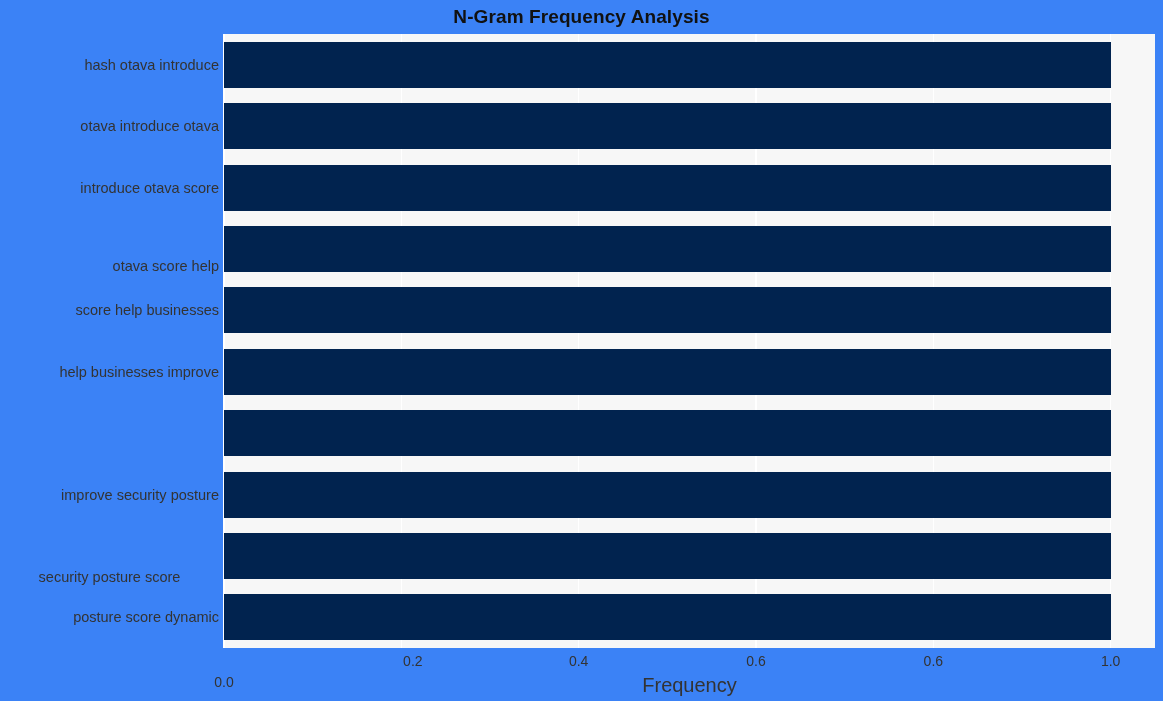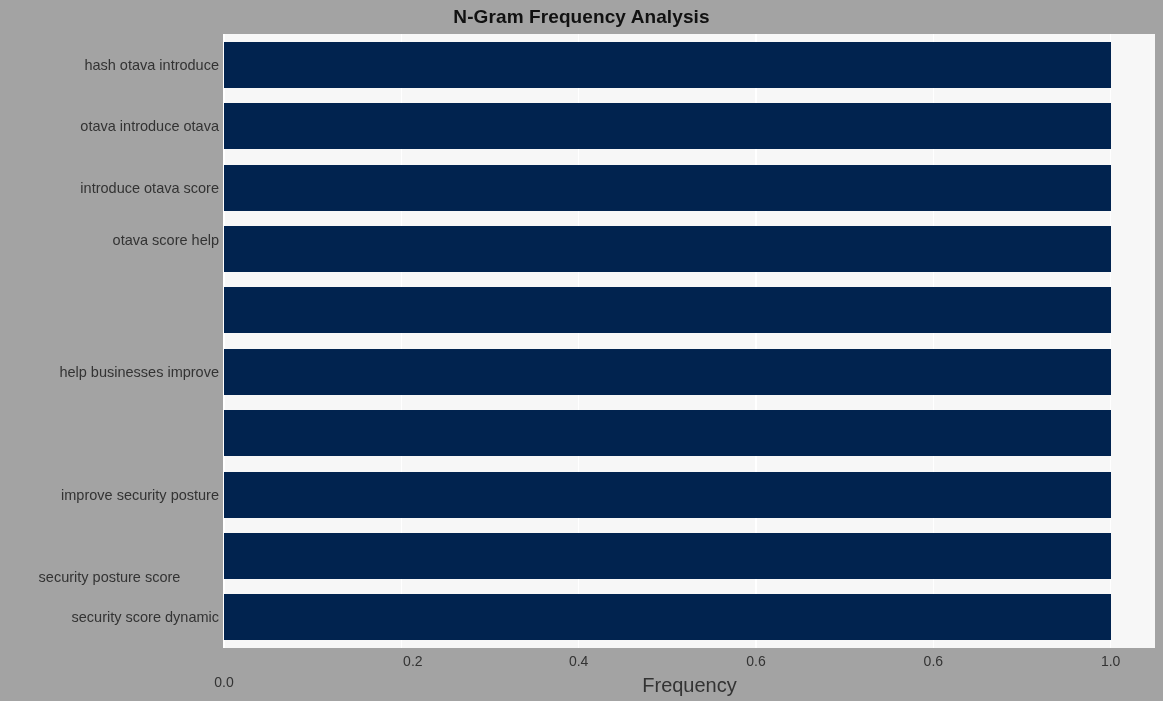--- a/index.html
+++ b/index.html
@@ -116,21 +116,21 @@
     top: 674px;
     width: 931px;
     text-align: center;
     font-size: 20px;
     color: #333333;
   }
 </style>
 </head>
 <body>
 
-<div id="figure" style="background: #a3a3a3;">
+<div id="figure" style="background: #3b82f6;">
 
   <div id="chart-title" style="color: rgb(17, 17, 17);">N-Gram Frequency Analysis</div>
 
   <div id="plot-area" style="background: rgb(247, 247, 247);">
     <div id="gridlines">
         <div class="gridline" style="left: -0.8px;"></div>
         <div class="gridline" style="left: 176.533px;"></div>
         <div class="gridline" style="left: 353.867px;"></div>
         <div class="gridline" style="left: 531.2px;"></div>
         <div class="gridline" style="left: 708.533px;"></div>
@@ -147,25 +147,26 @@
         <div class="bar" title="improve security posture: 1" style="top: 437.5px; width: 886.667px; background: rgb(1, 35, 79);"></div>
         <div class="bar" title="security posture score: 1" style="top: 498.9px; width: 886.667px; background: rgb(1, 35, 79);"></div>
         <div class="bar" title="posture score dynamic: 1" style="top: 560.3px; width: 886.667px; background: rgb(1, 35, 79);"></div>
       </div>
   </div>
 
   <div id="y-tick-labels">
       <div class="y-tick-label" style="top: 22.7px; color: rgb(51, 51, 51);">hash otava introduce</div>
       <div class="y-tick-label" style="top: 84.1px; color: rgb(51, 51, 51);">otava introduce otava</div>
       <div class="y-tick-label" style="top: 145.5px; color: rgb(51, 51, 51);">introduce otava score</div>
-      <div class="y-tick-label" style="top: 198px; color: rgb(51, 51, 51);">otava score help</div>
+      <div class="y-tick-label" style="top: 224px; color: rgb(51, 51, 51);">otava score help</div>
+      <div class="y-tick-label" style="top: 268.3px; color: rgb(51, 51, 51);">score help businesses</div>
       <div class="y-tick-label" style="top: 329.7px; color: rgb(51, 51, 51);">help businesses improve</div>
       <div class="y-tick-label" style="top: 452.5px; color: rgb(51, 51, 51);">improve security posture</div>
       <div class="y-tick-label" style="top: 535px; color: rgb(51, 51, 51); text-align: center;">security posture score</div>
-      <div class="y-tick-label" style="top: 575.3px; color: rgb(51, 51, 51);">security score dynamic</div>
+      <div class="y-tick-label" style="top: 575.3px; color: rgb(51, 51, 51);">posture score dynamic</div>
     </div>
 
   <div id="x-tick-labels">
       <div class="x-tick-label" style="left: 0px; color: rgb(51, 51, 51); margin-top: 21px;">0.0</div>
       <div class="x-tick-label" style="left: 177.333px; color: rgb(51, 51, 51); padding-left: 23px;">0.2</div>
       <div class="x-tick-label" style="left: 354.667px; color: rgb(51, 51, 51);">0.4</div>
       <div class="x-tick-label" style="left: 532px; color: rgb(51, 51, 51);">0.6</div>
       <div class="x-tick-label" style="left: 709.333px; color: rgb(51, 51, 51);">0.6</div>
       <div class="x-tick-label" style="left: 886.667px; color: rgb(51, 51, 51);">1.0</div>
     </div>

